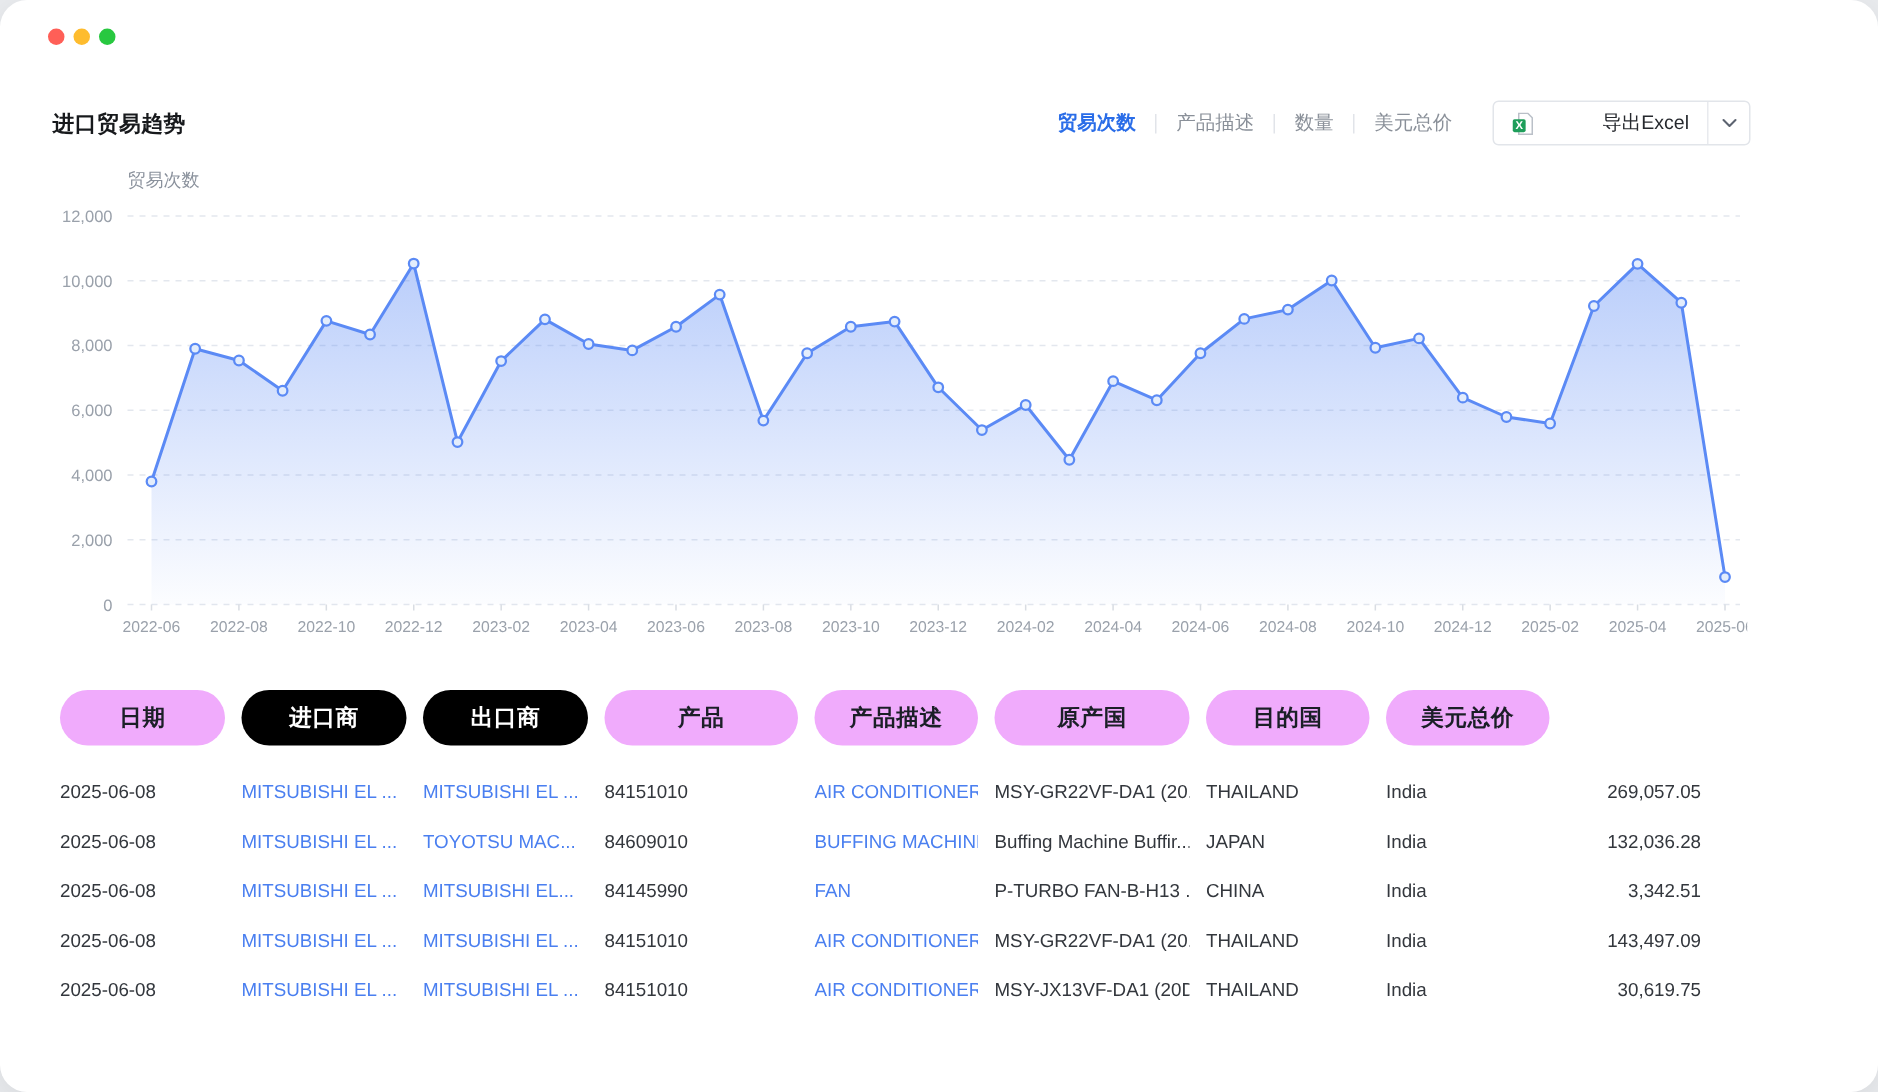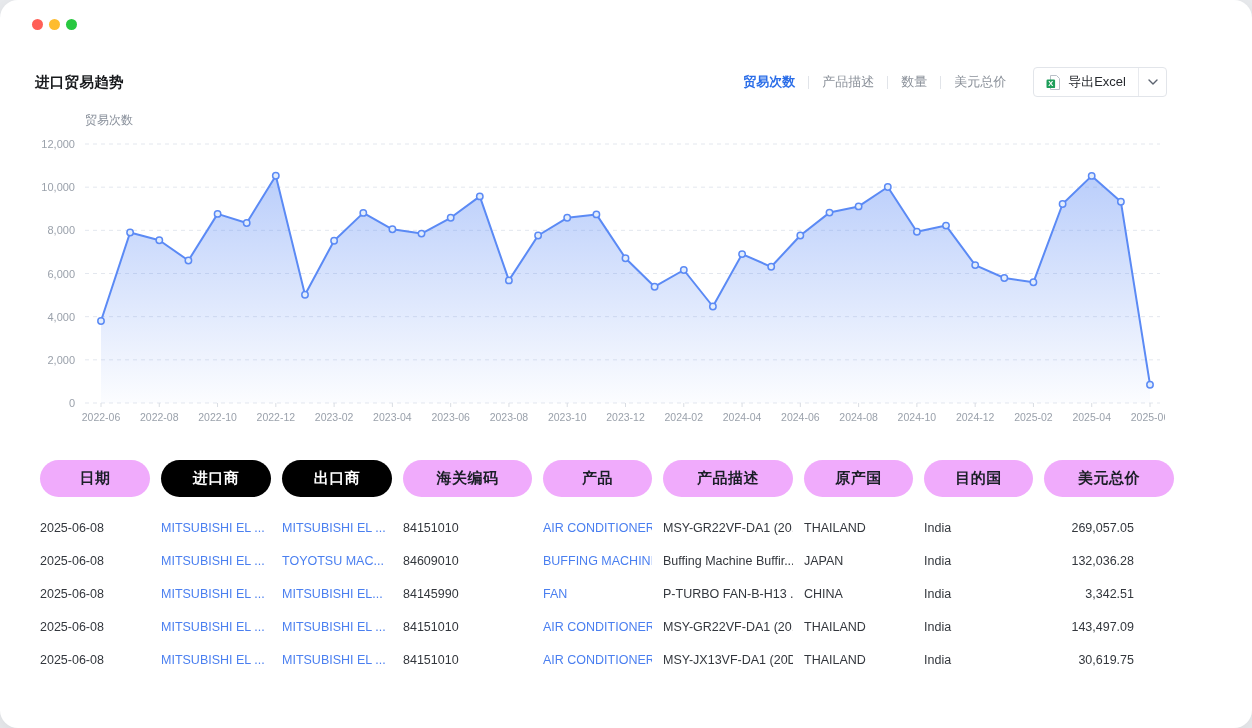--- a/index.html
+++ b/index.html
@@ -34,21 +34,21 @@
     background:none; border:none; font-family:inherit; line-height:30px;
   }
   .tab.active { color:#2a6de8; font-weight:700; }
   .tab-divider { width:1px; height:13px; background:#e1e4e9; }
 
   .export-btn {
     display:flex; align-items:center; height:30px;
     border:1px solid #e2e5ea; border-radius:4px; background:#fff; cursor:pointer;
   }
   .export-main { display:flex; align-items:center; gap:7px; padding:0 12px; }
-  .export-label { font-size:13px; color:#26292e; }
+  .export-label { font-size:13px; color:#26292e;margin-left:38px; }
   .export-caret {
     display:flex; align-items:center; justify-content:center;
     width:28px; height:100%; border-left:1px solid #e8eaee; cursor:pointer;
   }
 
   
   .chart-wrap { position:absolute; top:108px; left:35px; width:1130px; height:330px; overflow:hidden; }
   #trend-chart { display:block; }
   #trend-chart text { font-family:"Liberation Sans","DejaVu Sans",sans-serif; }
 
@@ -221,21 +221,20 @@
         <circle cx="1085.9" cy="93.8" r="3.2" fill="#e3edfc" stroke="#5b8af5" stroke-width="1.5"></circle>
         <circle cx="1115.0" cy="276.7" r="3.2" fill="#e3edfc" stroke="#5b8af5" stroke-width="1.5"></circle>
       </svg>
   </div>
 
   <div class="table-area">
     <div class="grid-9" id="pill-row">
       <button class="pill">日期</button>
       <button class="pill active">进口商</button>
       <button class="pill active">出口商</button>
-      <button class="pill">海关编码</button>
       <button class="pill">产品</button>
       <button class="pill">产品描述</button>
       <button class="pill">原产国</button>
       <button class="pill">目的国</button>
       <button class="pill">美元总价</button>
     </div>
     <div class="trows" id="table-rows">
         <div class="trow grid-9">
           <div class="cell ">2025-06-08</div>
           <div class="cell c-link">MITSUBISHI EL ...</div>

